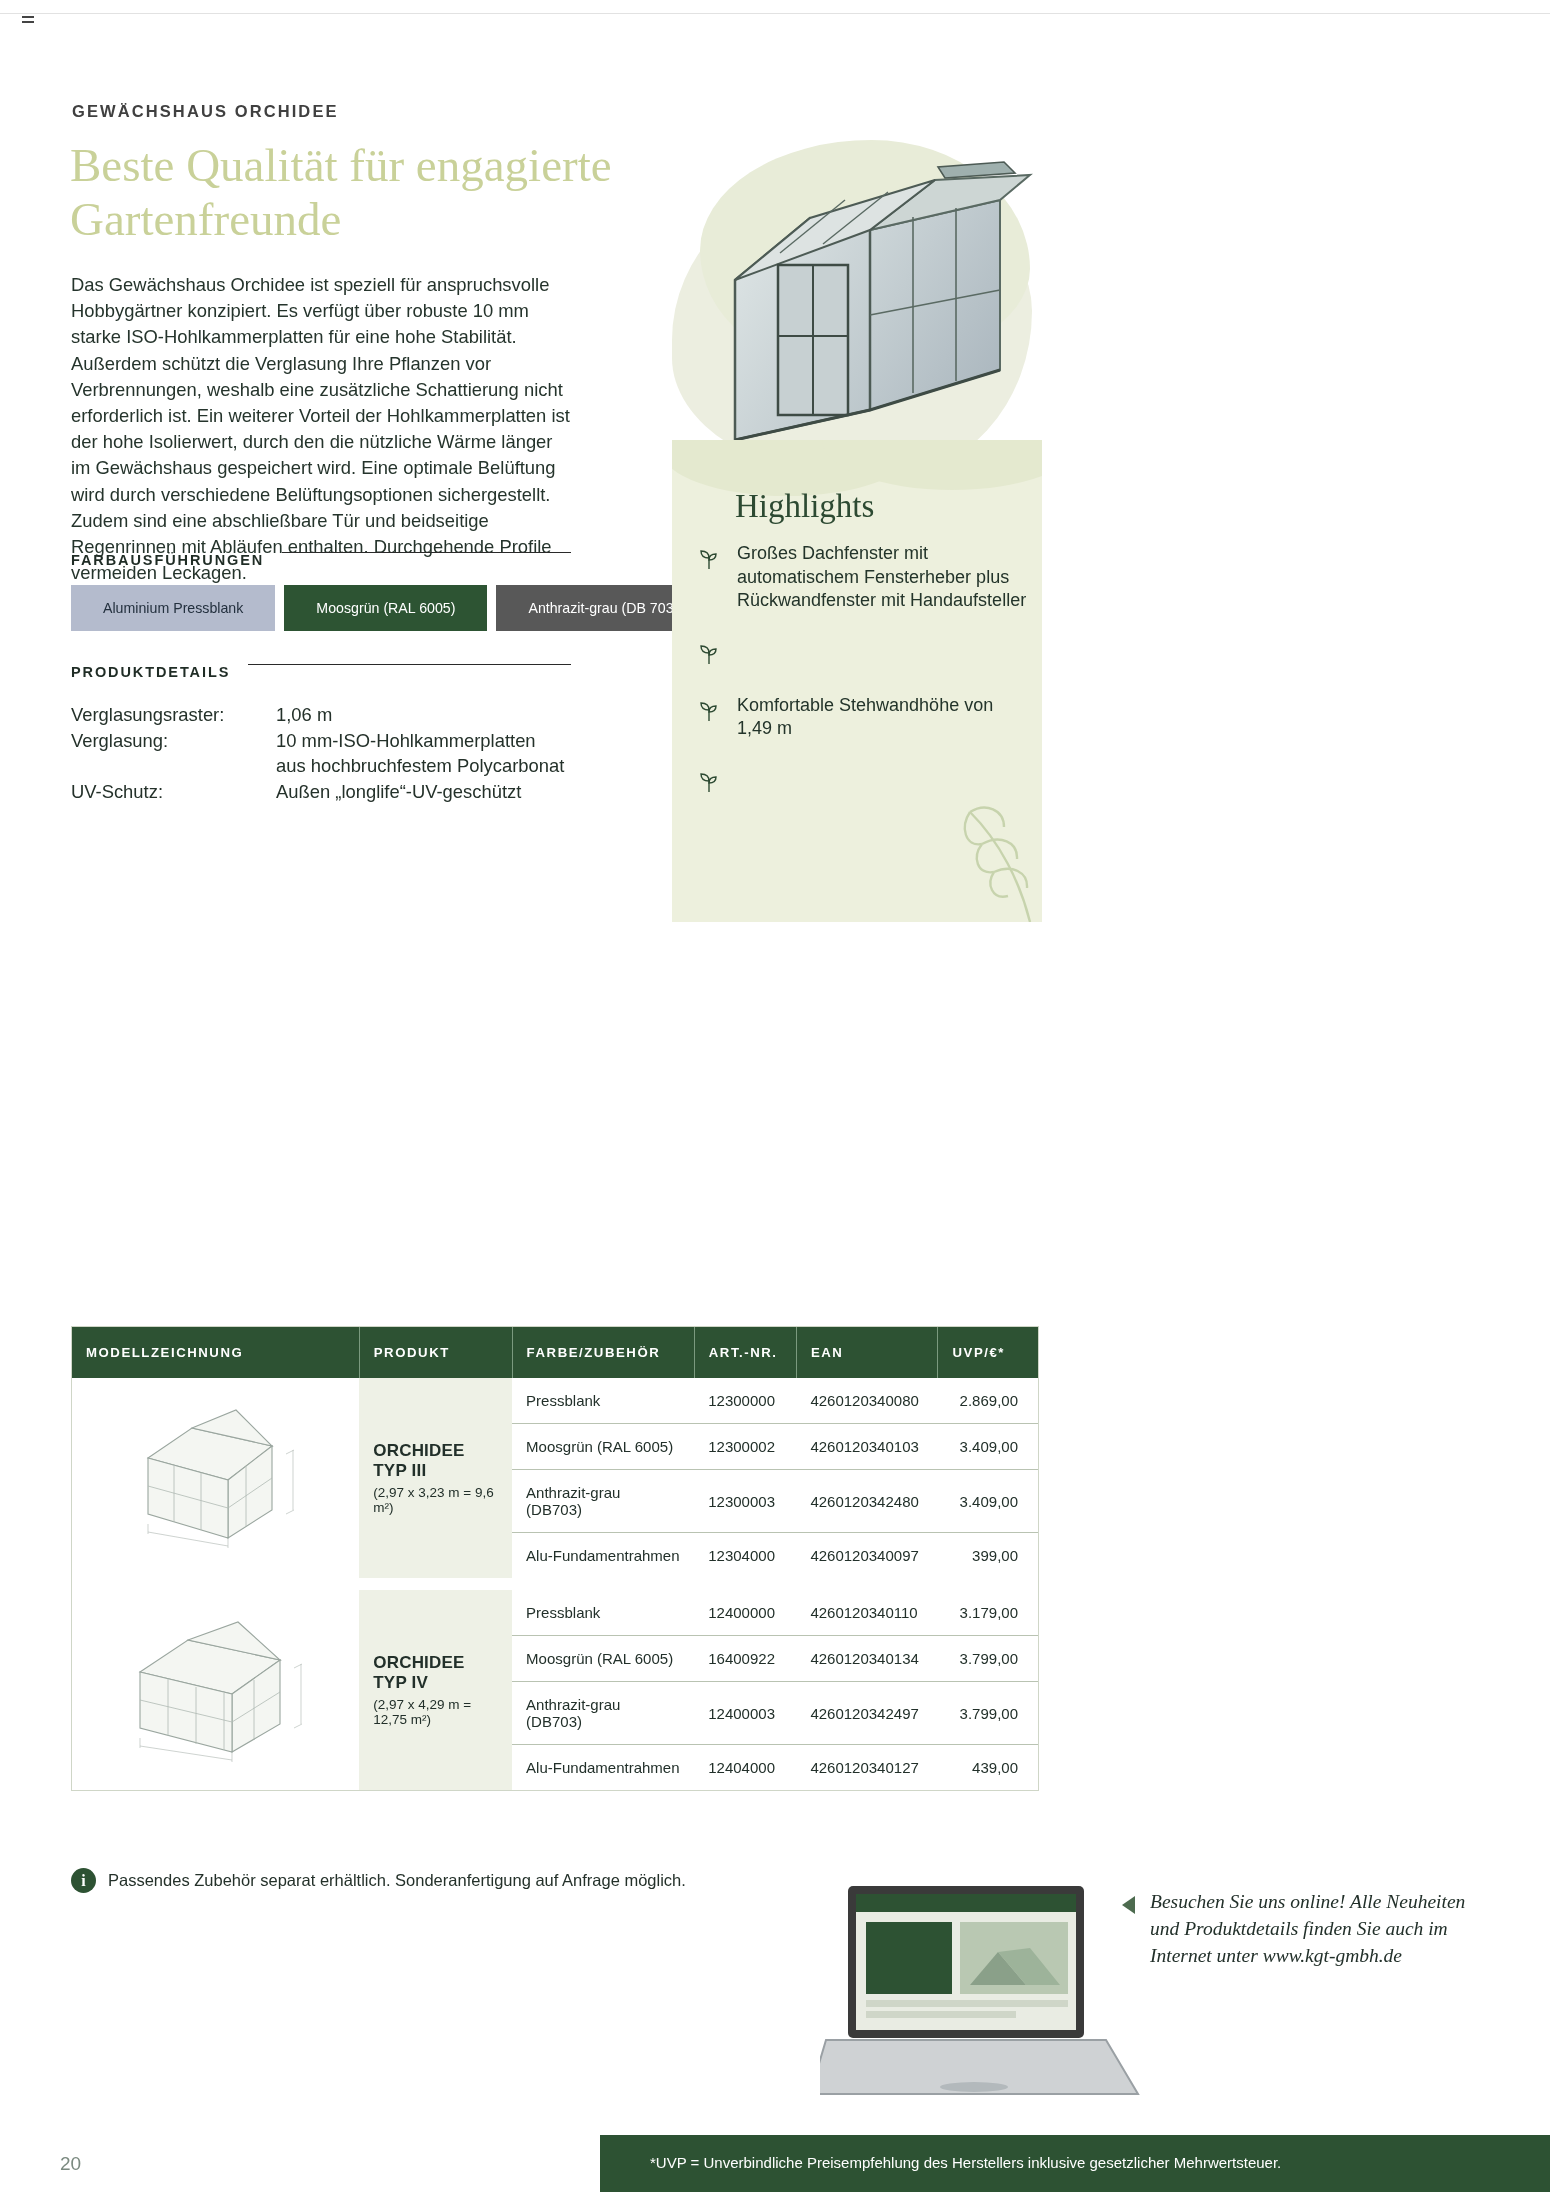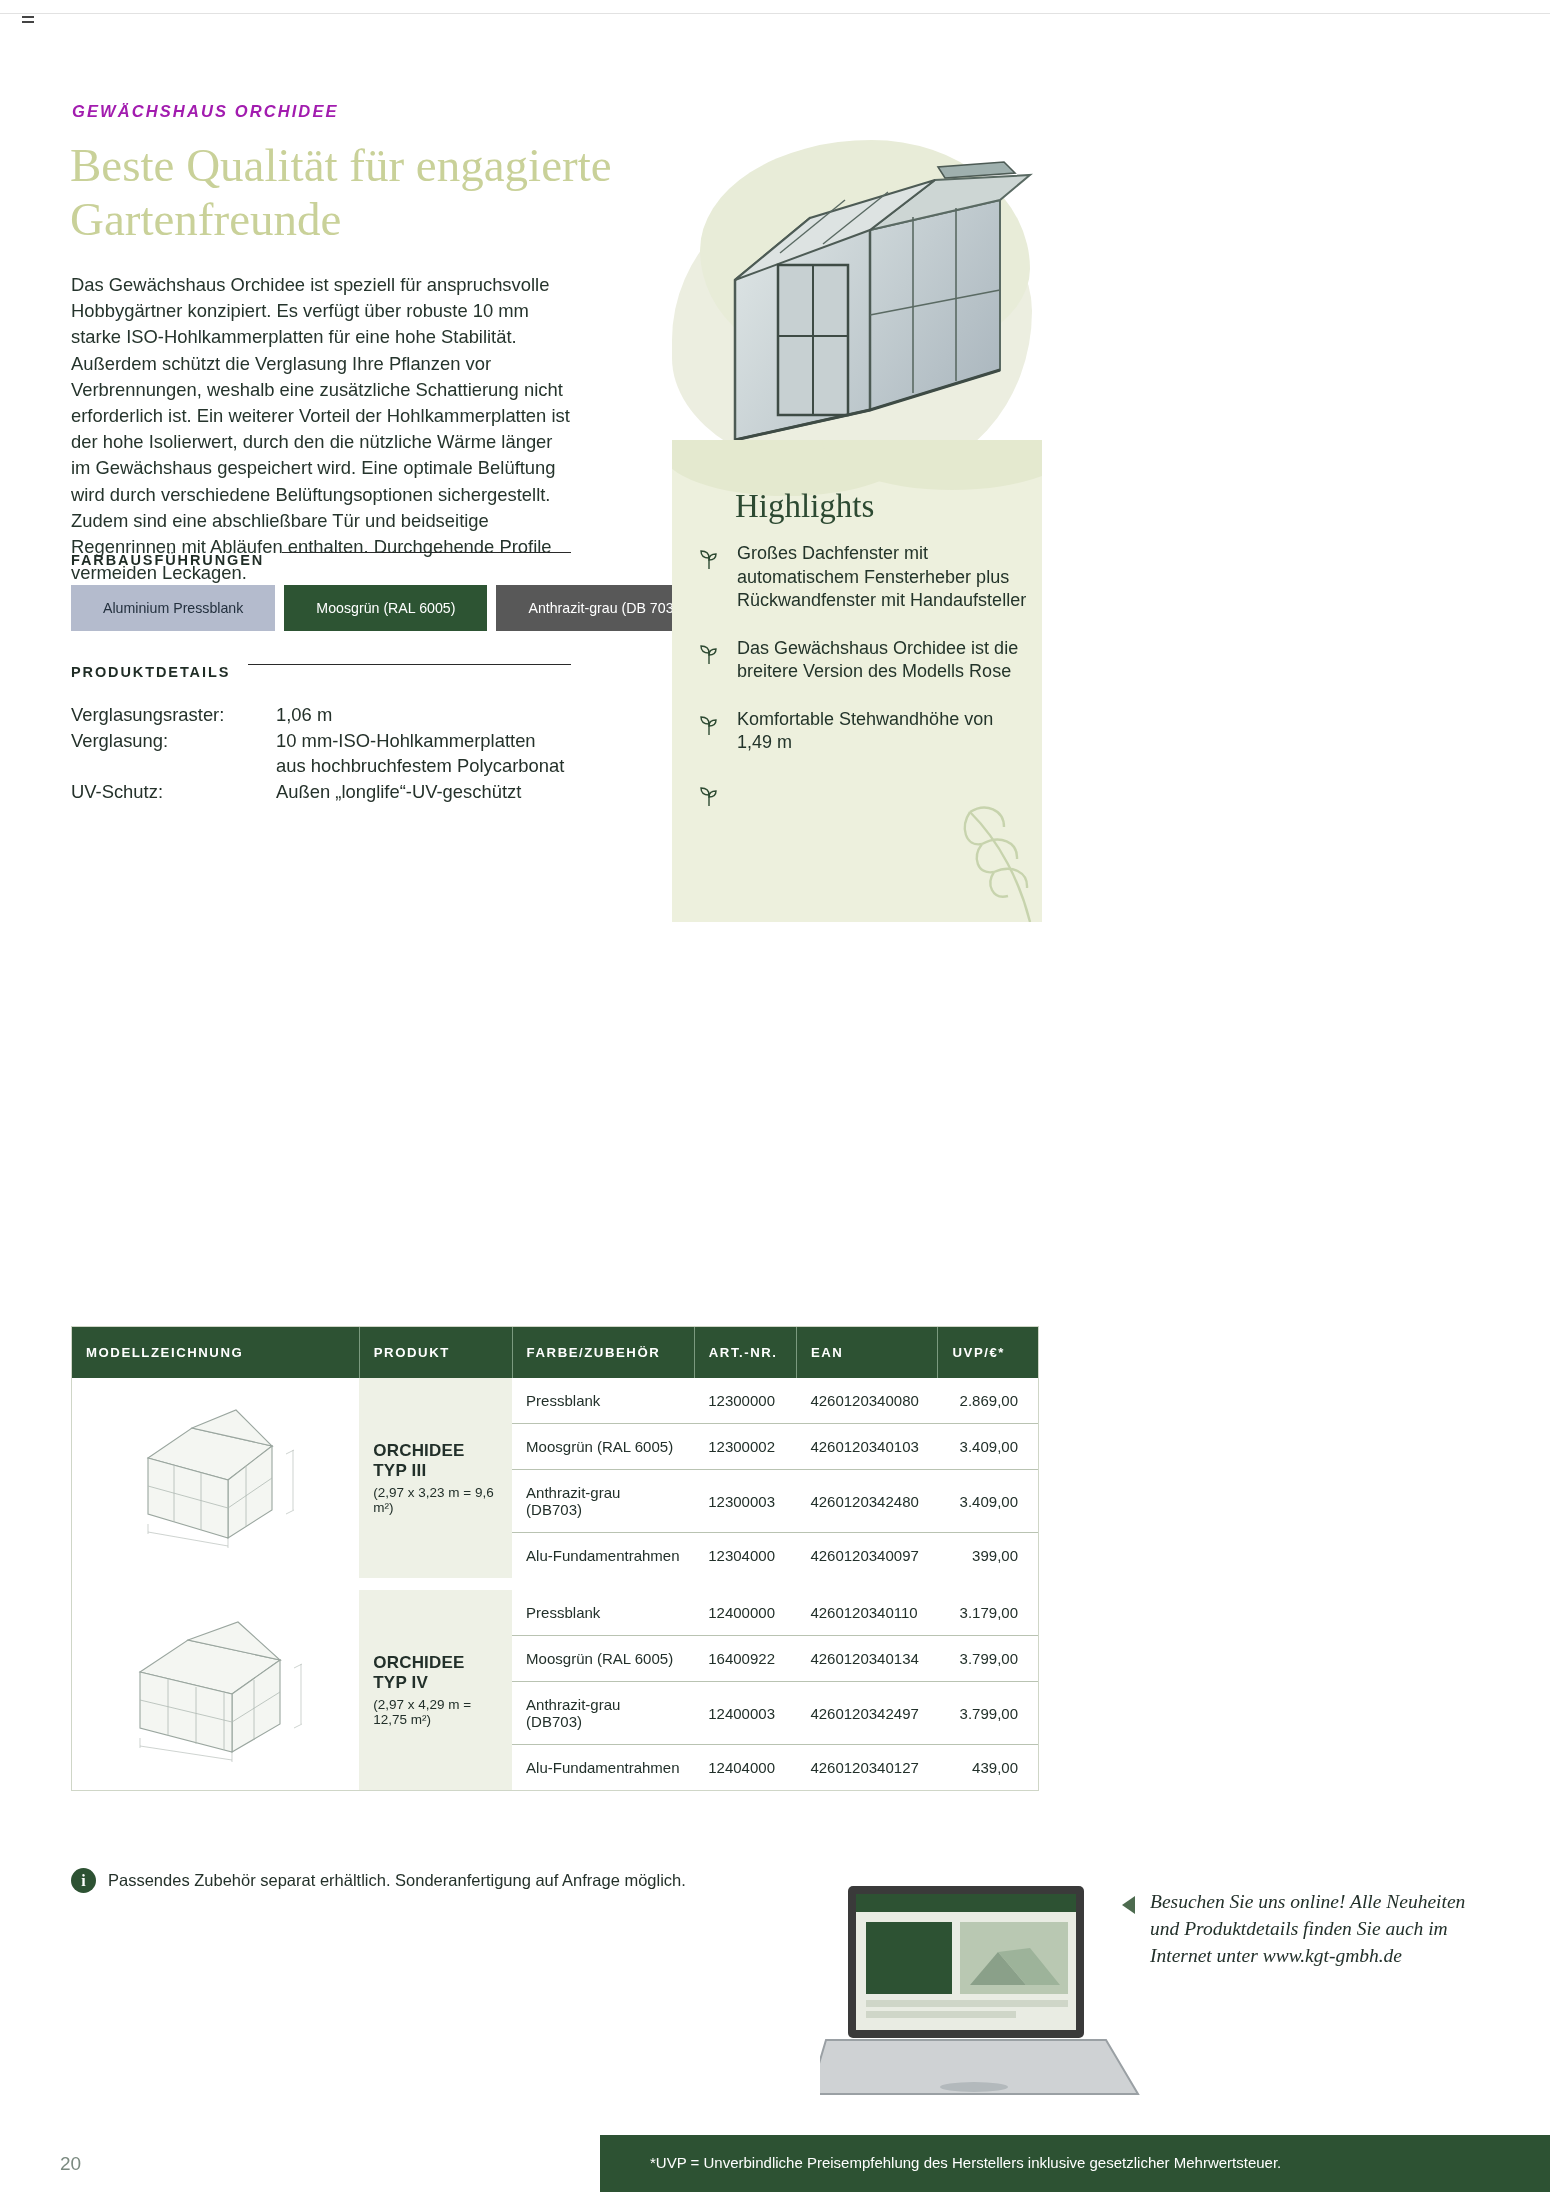--- a/index.html
+++ b/index.html
@@ -13,21 +13,21 @@
   .page { position: relative; width: 1550px; height: 2192px; background:#fff; }
 
   
   .topbar { position:absolute; top:0; left:0; width:1550px; height:14px; border-bottom:1px solid #e2e2e2; }
   .topbar .dash { position:absolute; left:22px; top:16px; width:12px; height:2px; background:#444; }
   .topbar .dash2 { position:absolute; left:22px; top:21px; width:12px; height:2px; background:#444; }
 
   
   .eyebrow {
     position:absolute; left:72px; top:102px;
-    font-size:16.5px; letter-spacing:2.1px; font-weight:600; color:#a21caf;font-style:italic;
+    font-size:16.5px; letter-spacing:2.1px; font-weight:600; color:#404040;
   }
   .headline {
     position:absolute; left:70px; top:138px; width:620px;
     font-family:"Liberation Serif", serif;
     font-size:47px; line-height:54px; color:#c9d199; font-weight:400;
   }
   .bodytext {
     position:absolute; left:71px; top:272px; width:500px;
     font-size:18.4px; line-height:26.2px; color:#25342c;
   }
@@ -248,21 +248,20 @@
       </div>
 
       <div class="hlitem">
         <div class="hlicon">
           <svg width="24" height="24" viewBox="0 0 24 24" fill="none" stroke="#2d4a32" stroke-width="1.4">
             <path d="M12 22 C12 14 12 11 12 9"></path>
             <path d="M12 11 C6 11 4 8 4 4 C9 4 12 6 12 11 Z"></path>
             <path d="M12 13 C17 13 19 10.5 19 7 C14.5 7 12 9 12 13 Z"></path>
           </svg>
         </div>
-        <div class="hltext">Das Gewächshaus Orchidee ist die breitere Version des Modells Rose</div>
       </div>
 
       <div class="hlitem">
         <div class="hlicon">
           <svg width="24" height="24" viewBox="0 0 24 24" fill="none" stroke="#2d4a32" stroke-width="1.4">
             <path d="M12 22 C12 14 12 11 12 9"></path>
             <path d="M12 11 C6 11 4 8 4 4 C9 4 12 6 12 11 Z"></path>
             <path d="M12 13 C17 13 19 10.5 19 7 C14.5 7 12 9 12 13 Z"></path>
           </svg>
         </div>

